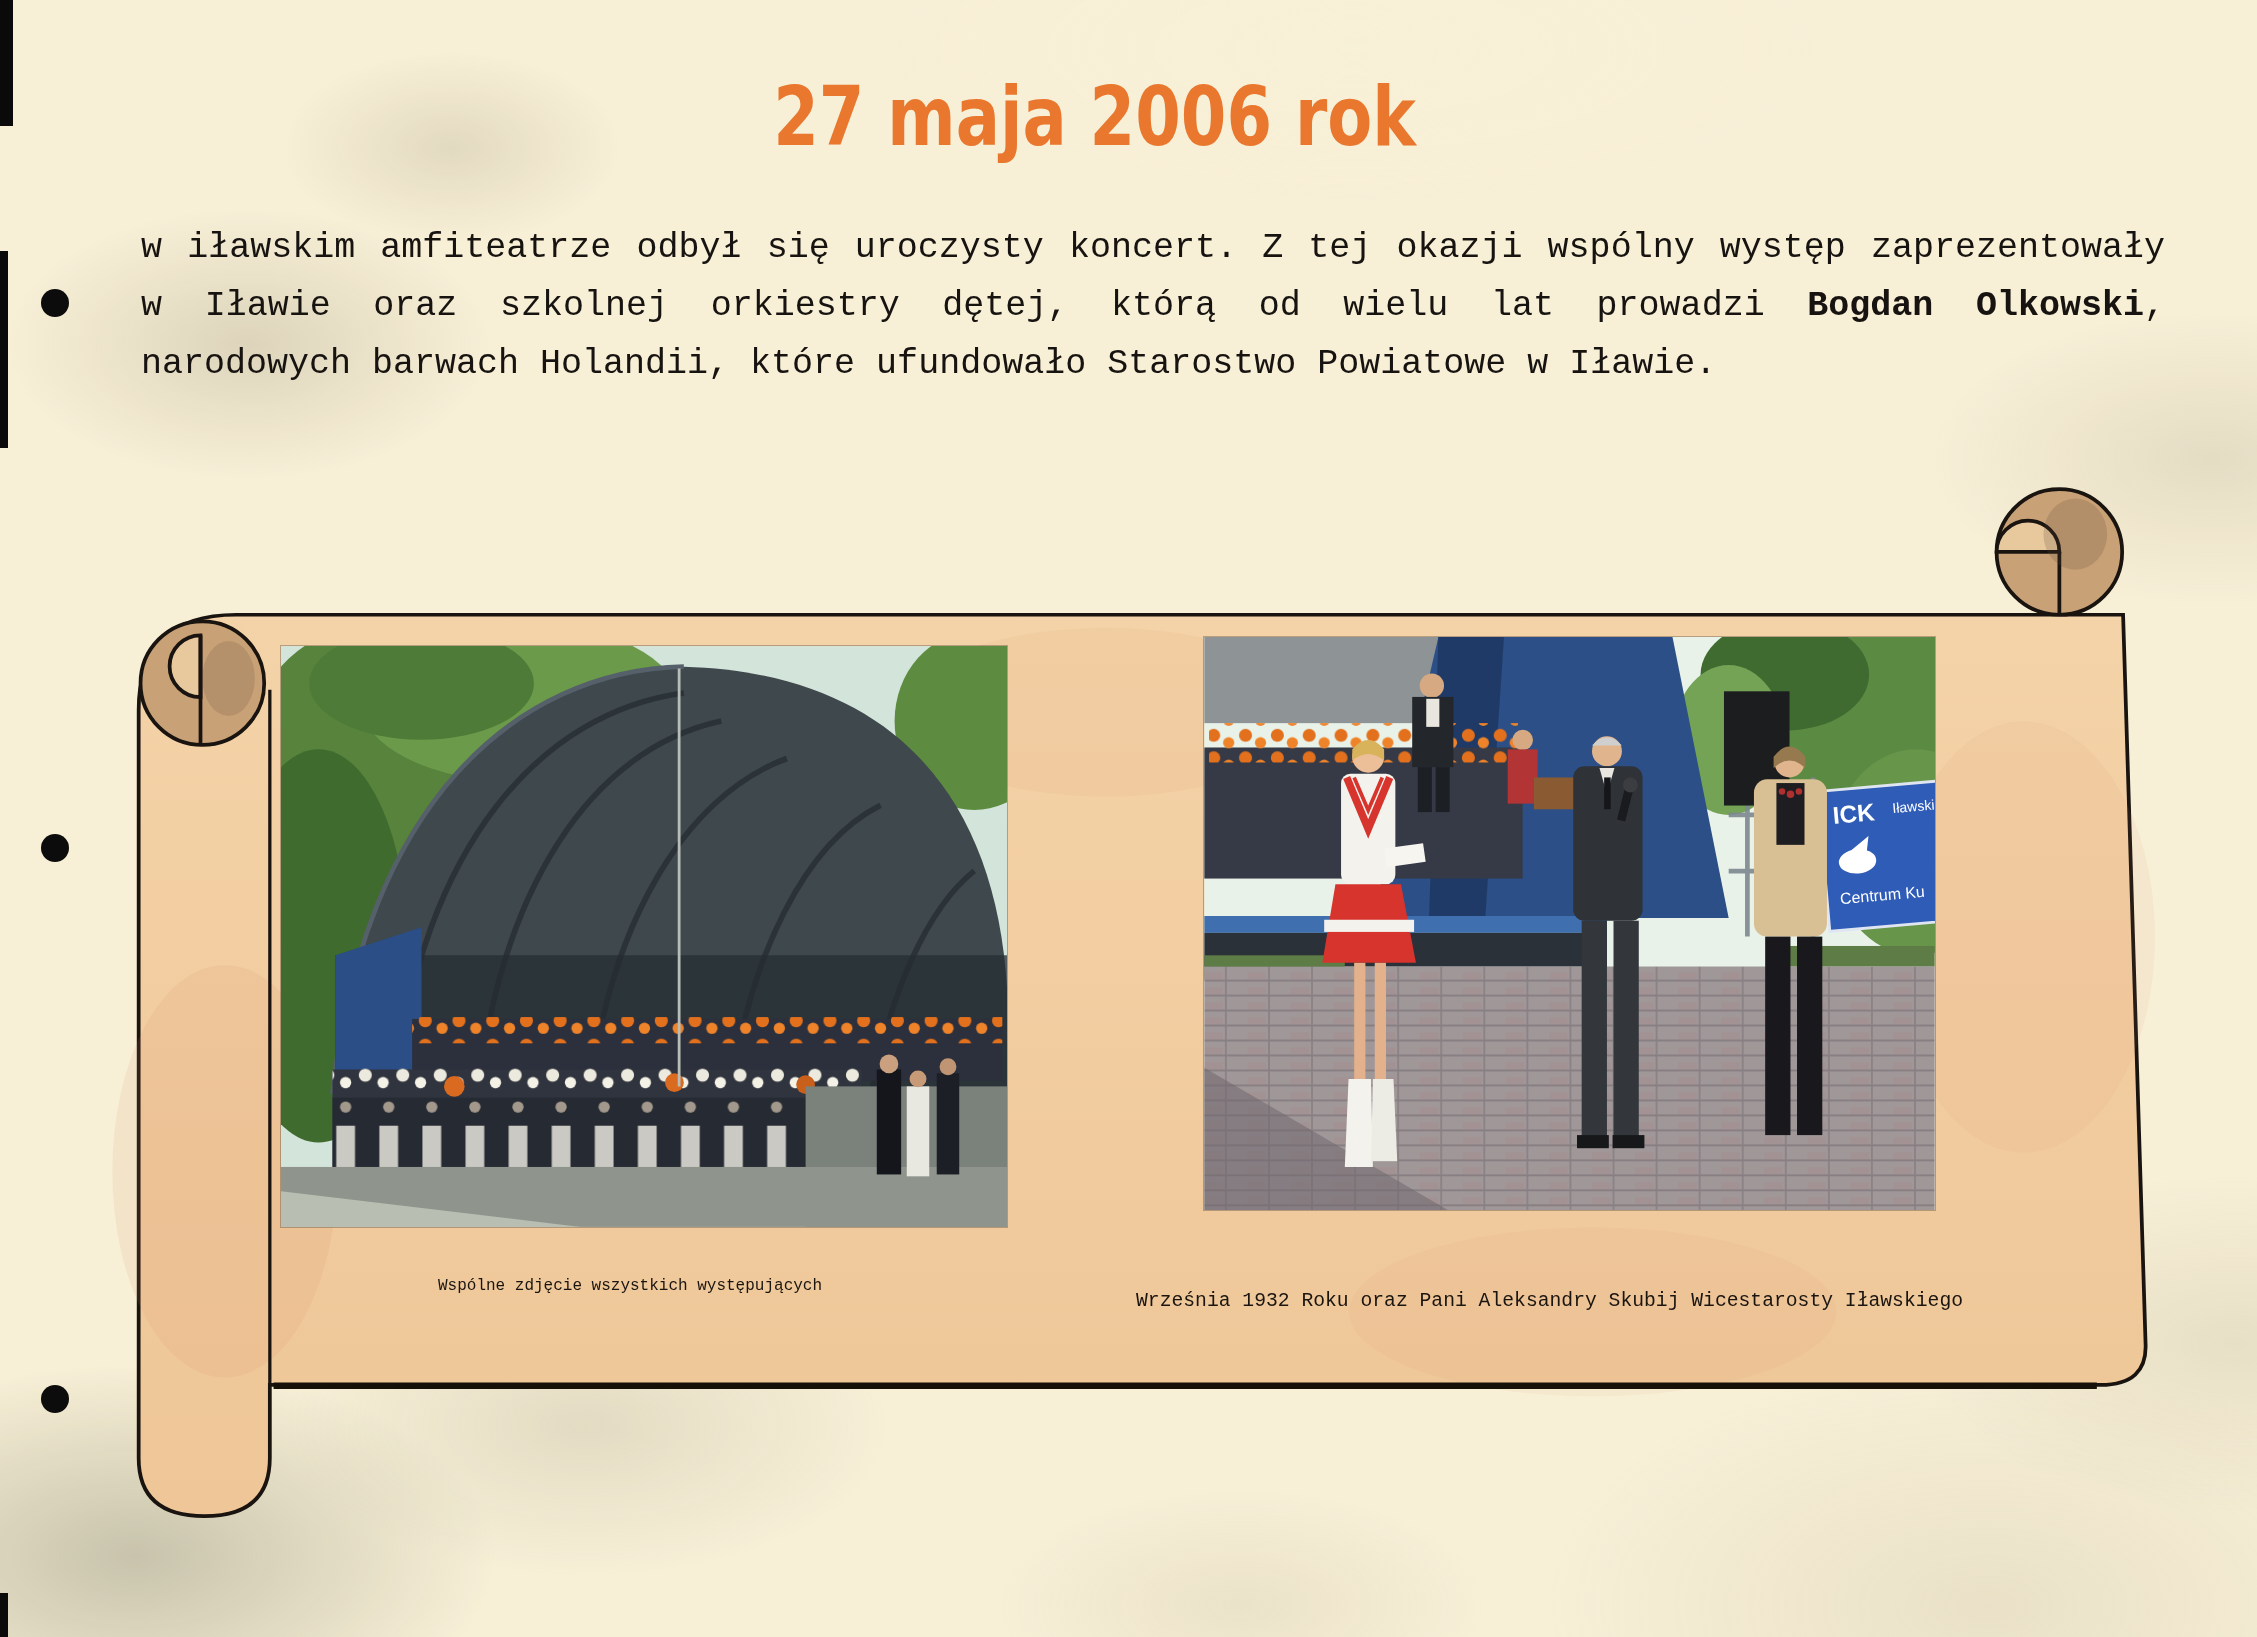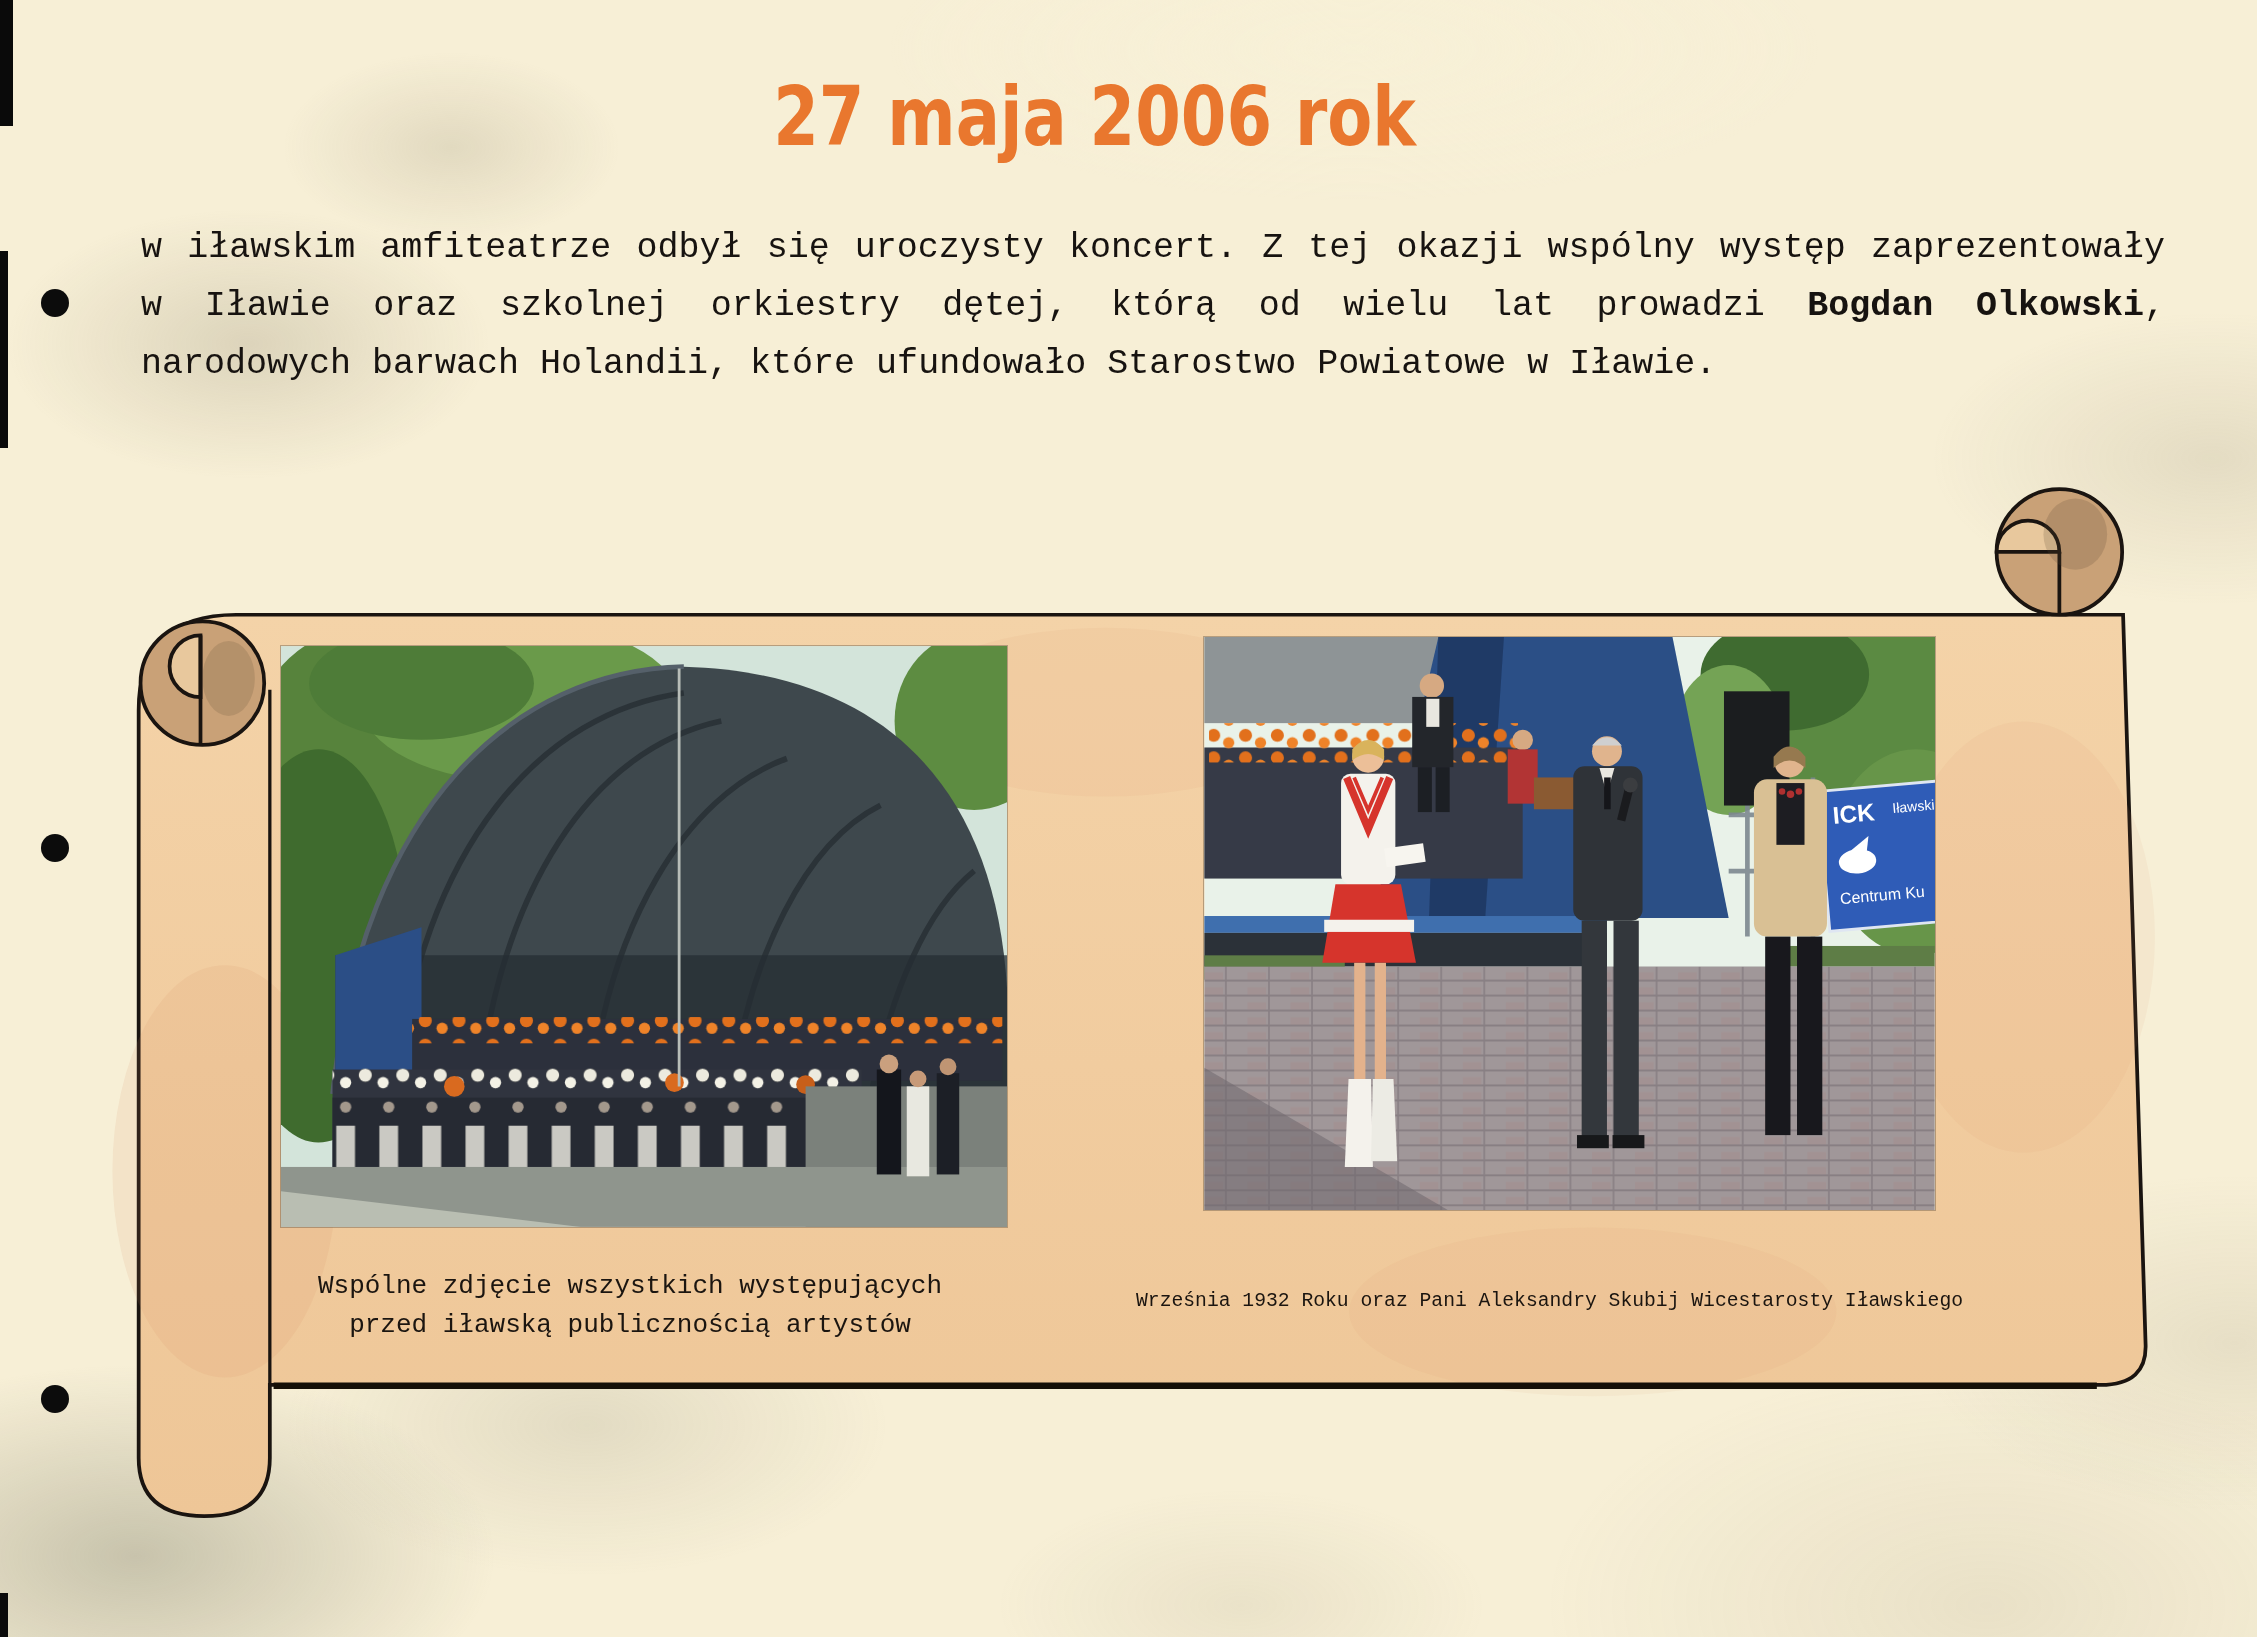--- a/index.html
+++ b/index.html
@@ -27,21 +27,21 @@
   }
   #paragraph{
     left:141px;top:219px;width:2024px;color:#171310;
     font-size:35px;line-height:58px;
   }
   .pline{text-align:justify;text-align-last:justify;white-space:normal;}
   .pline.first{padding-left:215px;}
   .pline.last{text-align:left;text-align-last:left;}
   .bold{font-weight:bold;}
   .caption{color:#1b1510;}
-  #caption-left{left:302px;top:1267px;width:656px;text-align:center;font-size:26px;line-height:39px;}
+  #caption-left{left:302px;top:1267px;width:656px;text-align:center;font-size:16px;line-height:39px;}
   #caption-right{left:1136px;top:1285px;width:871px;text-align:left;font-size:19.7px;line-height:32px;}
   .hole{width:28px;height:28px;border-radius:50%;background:#0c0c0c;left:41px;}
   .edge{background:#0a0a0a;}
   svg text{font-family:"Liberation Sans", sans-serif;}
 </style>
 </head>
 <body>
 
 <div class="abs edge" style="left:0;top:0;width:13px;height:126px;"></div>
 <div class="abs edge" style="left:0;top:251px;width:8.4px;height:197px;"></div>
@@ -259,18 +259,17 @@
     <circle cx="617" cy="165" r="3.5" fill="#b03030"></circle>
     <circle cx="635" cy="165" r="3.5" fill="#b03030"></circle>
     <rect x="599" y="320" width="27" height="212" fill="#18181d"></rect>
     <rect x="633" y="320" width="27" height="212" fill="#18181d"></rect>
   </g>
 </svg>
 </div>
 
 <div class="abs caption" id="caption-left">
   <div>Wspólne zdjęcie wszystkich występujących</div>
-  <div>przed iławską publicznością artystów</div>
 </div>
 <div class="abs caption" id="caption-right">
   <div>Września 1932 Roku oraz Pani Aleksandry Skubij Wicestarosty Iławskiego</div>
 </div>
 
 
 </body></html>

